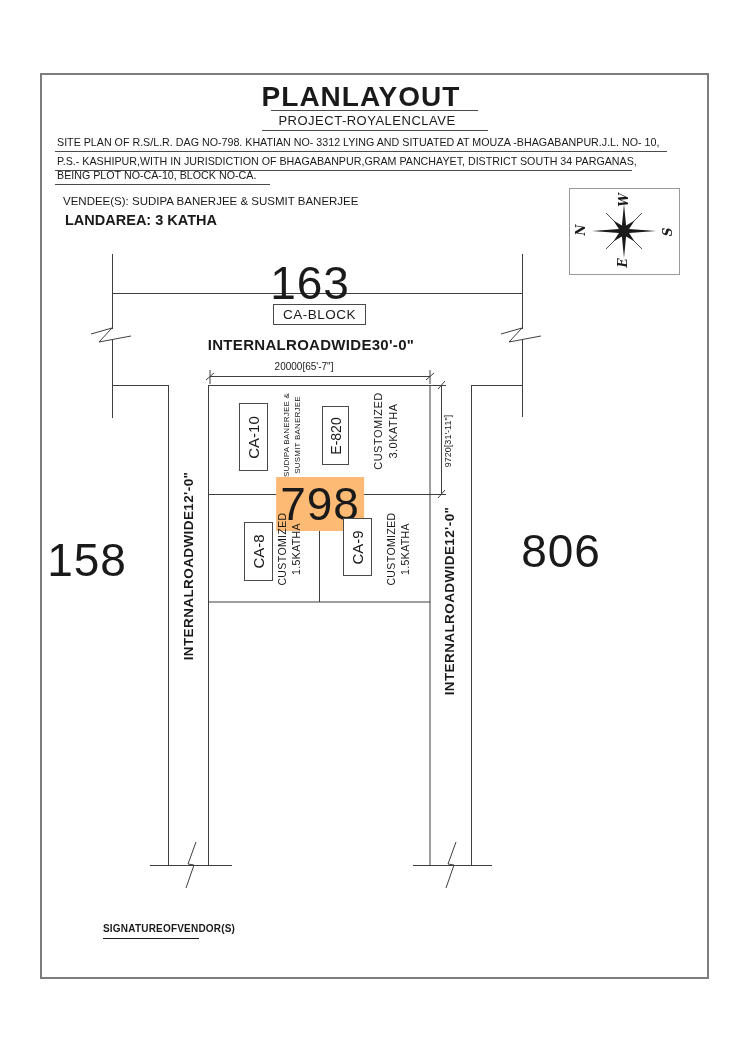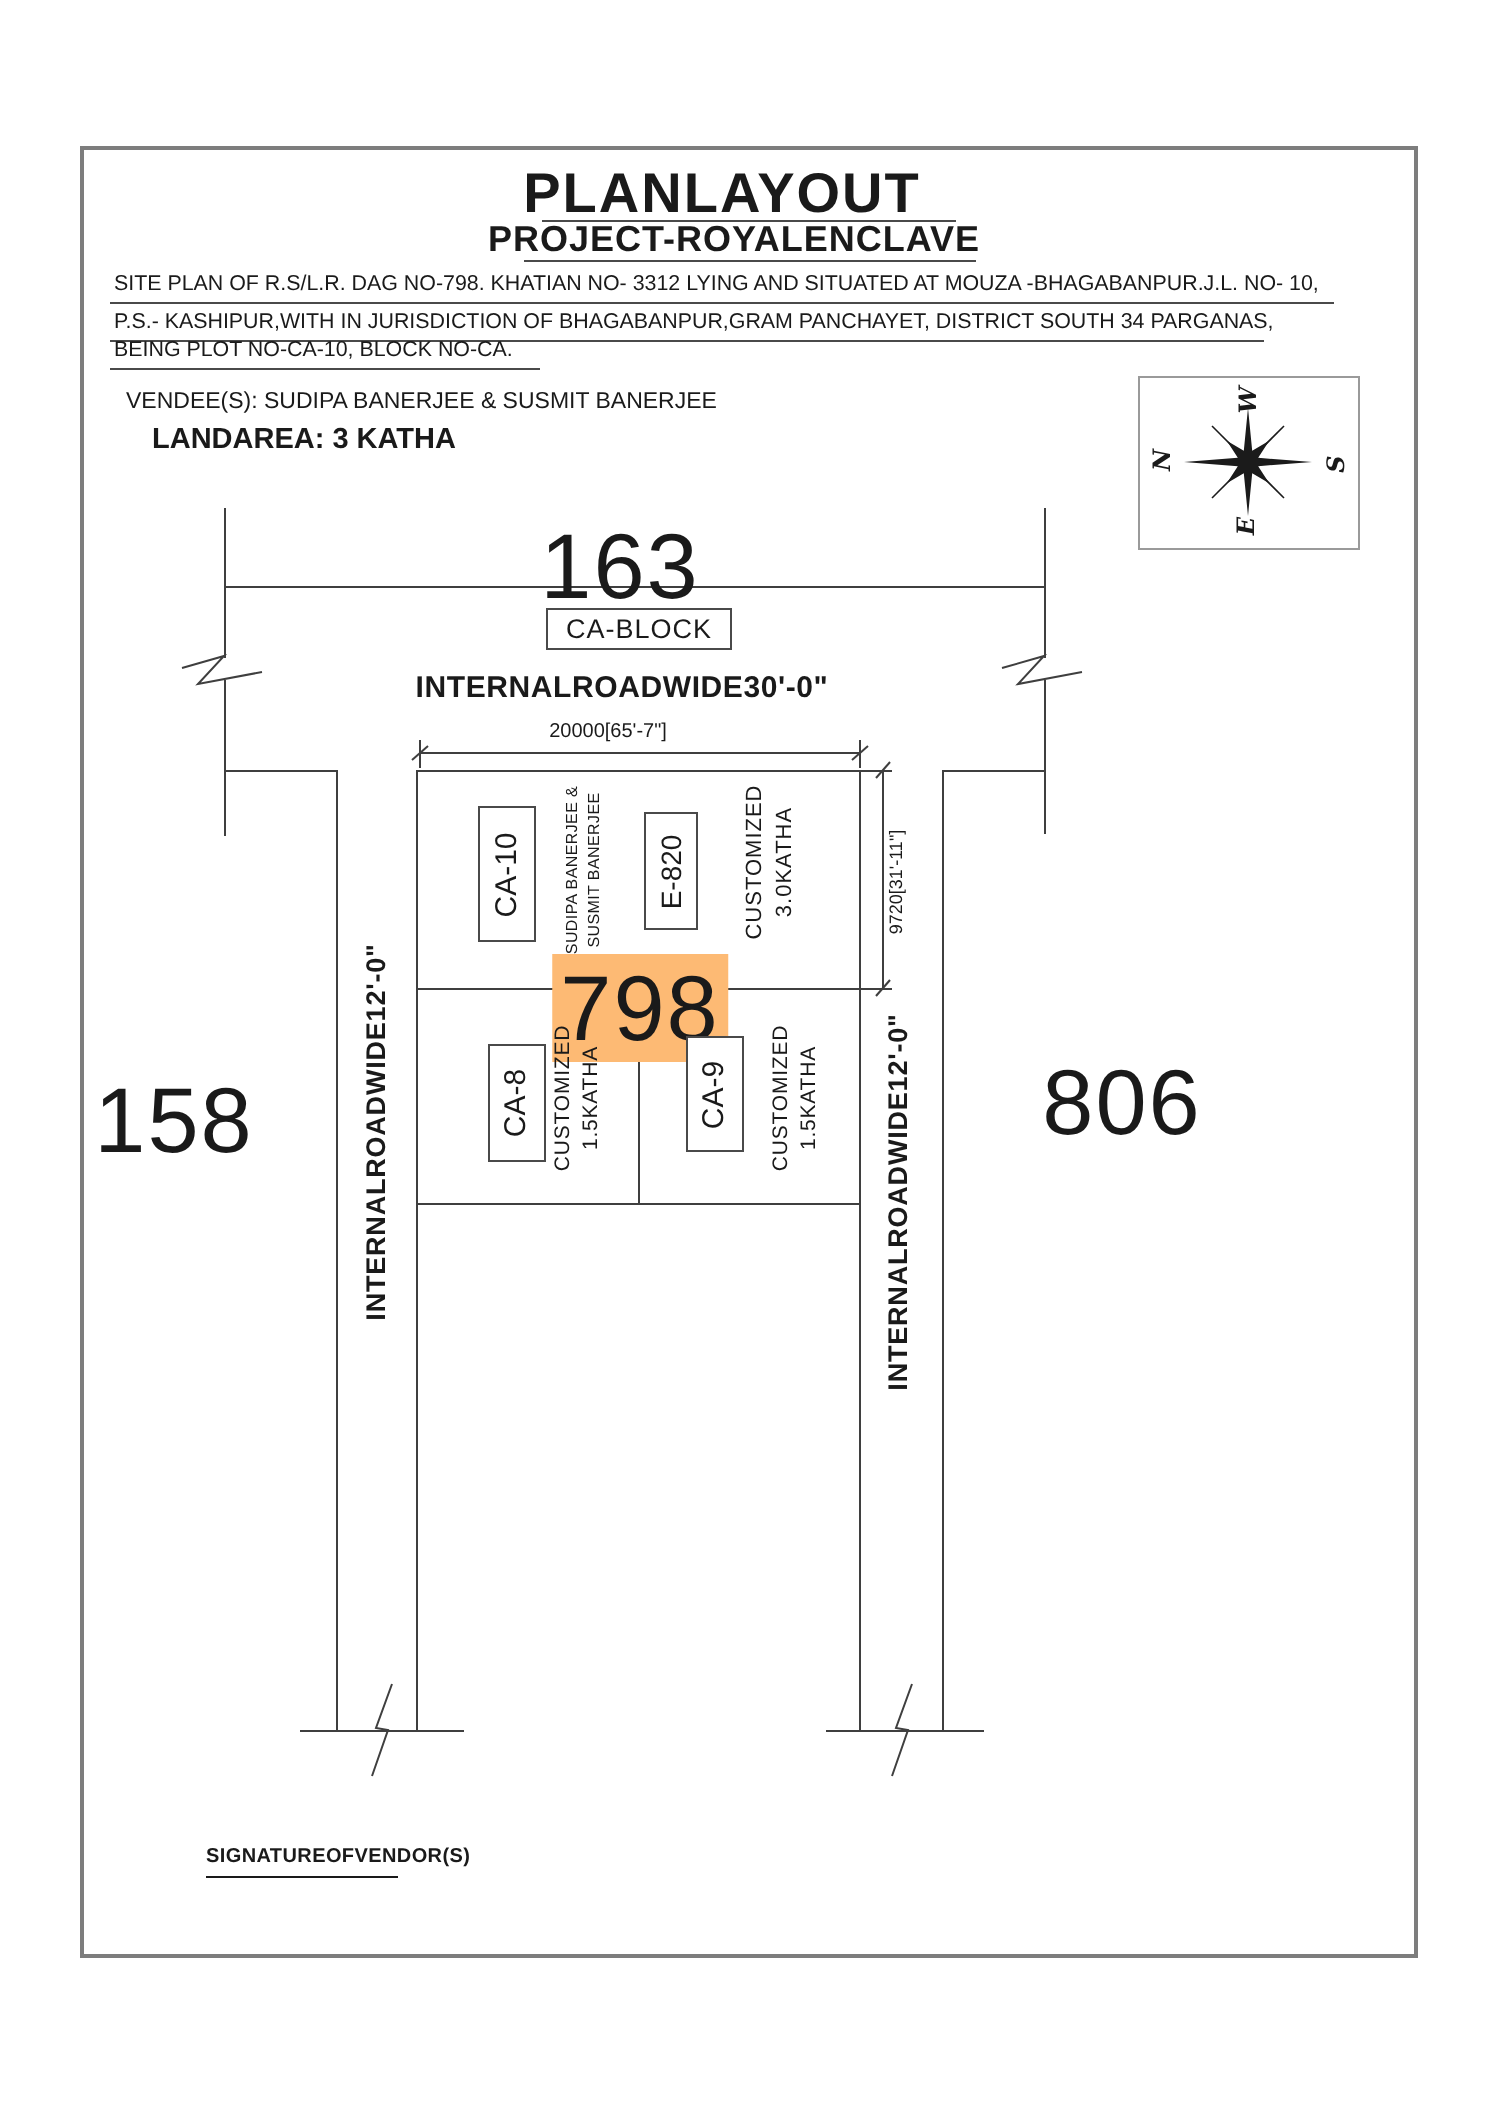--- a/index.html
+++ b/index.html
@@ -69,32 +69,32 @@
       <line x1="150" y1="865.5" x2="232" y2="865.5"></line>
       <polyline points="196,842 188,864 194,865 186,888"></polyline>
       <line x1="413" y1="865.5" x2="492" y2="865.5"></line>
       <polyline points="456,842 448,864 454,865 446,888"></polyline>
     </g>
   </svg>
 
   <div class="ctr layer-text" style="left:361px;top:97px;font-size:28px;font-weight:bold;letter-spacing:1px;">PLANLAYOUT</div>
   <div class="ul" style="left:271px;top:110px;width:207px;"></div>
 
-  <div class="ctr layer-text" style="left:367px;top:120px;font-size:18px;letter-spacing:0.5px;font-weight:bold;">PROJECT-ROYALENCLAVE</div>
+  <div class="ctr layer-text" style="left:367px;top:120px;font-size:13px;letter-spacing:0.5px;">PROJECT-ROYALENCLAVE</div>
   <div class="ul" style="left:262px;top:130px;width:226px;"></div>
 
   <div class="abs layer-text" style="left:57px;top:136px;font-size:10.7px;">SITE PLAN OF R.S/L.R. DAG NO-798. KHATIAN NO- 3312 LYING AND SITUATED AT MOUZA -BHAGABANPUR.J.L. NO- 10,</div>
   <div class="ul" style="left:55px;top:151px;width:612px;"></div>
   <div class="abs layer-text" style="left:57px;top:155px;font-size:10.7px;">P.S.- KASHIPUR,WITH IN JURISDICTION OF BHAGABANPUR,GRAM PANCHAYET, DISTRICT SOUTH 34 PARGANAS,</div>
   <div class="ul" style="left:55px;top:169.5px;width:577px;"></div>
   <div class="abs layer-text" style="left:57px;top:169px;font-size:10.7px;">BEING PLOT NO-CA-10, BLOCK NO-CA.</div>
   <div class="ul" style="left:55px;top:183.5px;width:215px;"></div>
 
   <div class="abs layer-text" style="left:63px;top:195px;font-size:11.5px;font-weight:normal;">VENDEE(S): SUDIPA BANERJEE &amp; SUSMIT BANERJEE</div>
-  <div class="abs layer-text" style="left:76px;top:212px;font-size:14.5px;font-weight:bold;">LANDAREA: 3 KATHA</div>
+  <div class="abs layer-text" style="left:65px;top:212px;font-size:14.5px;font-weight:bold;">LANDAREA: 3 KATHA</div>
 
   <div id="compass">
     <svg width="109" height="85" viewBox="0 0 109 85">
       <g stroke="#1b1b1b" stroke-width="0.8">
         <line x1="36" y1="24" x2="72" y2="60"></line>
         <line x1="36" y1="60" x2="72" y2="24"></line>
       </g>
       <polygon fill="#1b1b1b" points="86,42 59.1,44.1 64.6,52.6 56.1,47.6 54,69 51.9,47.6 43.4,52.6 48.9,44.1 22,42 48.9,39.9 43.4,31.4 51.9,36.4 54,15 56.1,36.4 64.6,31.4 59.1,39.9"></polygon>
     </svg>
     <div class="cletter" style="left:11px;top:41px;">N</div>

